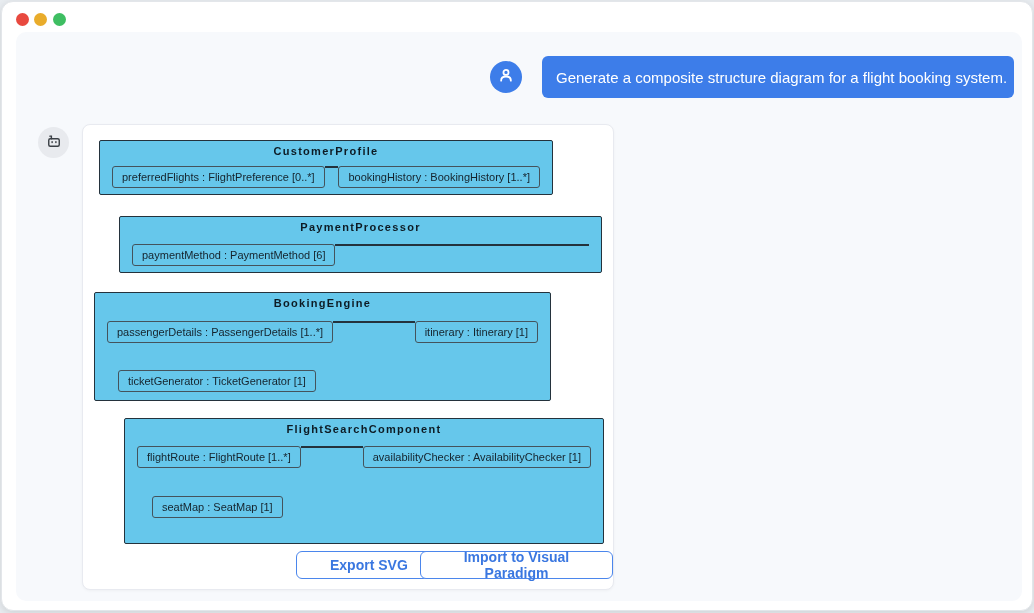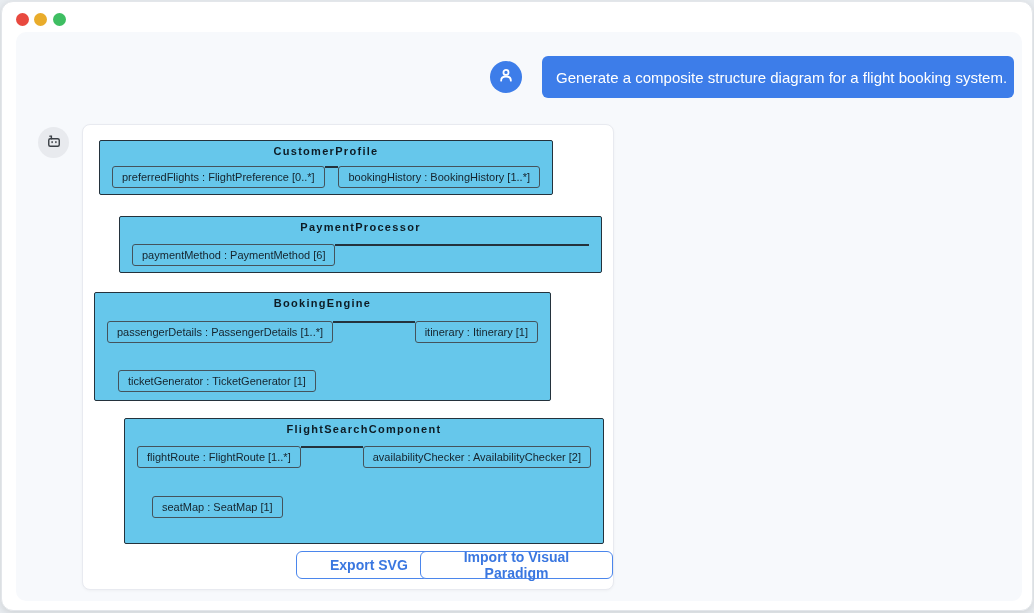--- a/index.html
+++ b/index.html
@@ -177,21 +177,21 @@
           <div class="part">itinerary : Itinerary [1]</div>
         </div>
         <div class="part solo">ticketGenerator : TicketGenerator [1]</div>
       </div>
 
       <div class="comp comp4">
         <div class="comp-title">FlightSearchComponent</div>
         <div class="part-row">
           <div class="part">flightRoute : FlightRoute [1..*]</div>
           <div class="conn"></div>
-          <div class="part">availabilityChecker : AvailabilityChecker [2]</div>
+          <div class="part">availabilityChecker : AvailabilityChecker [1]</div>
         </div>
         <div class="part solo">seatMap : SeatMap [1]</div>
       </div>
 
       <button class="btn btn-export">Export SVG</button>
       <button class="btn btn-import">Import to Visual Paradigm</button>
 
     </div>
   </div>
 </div>

